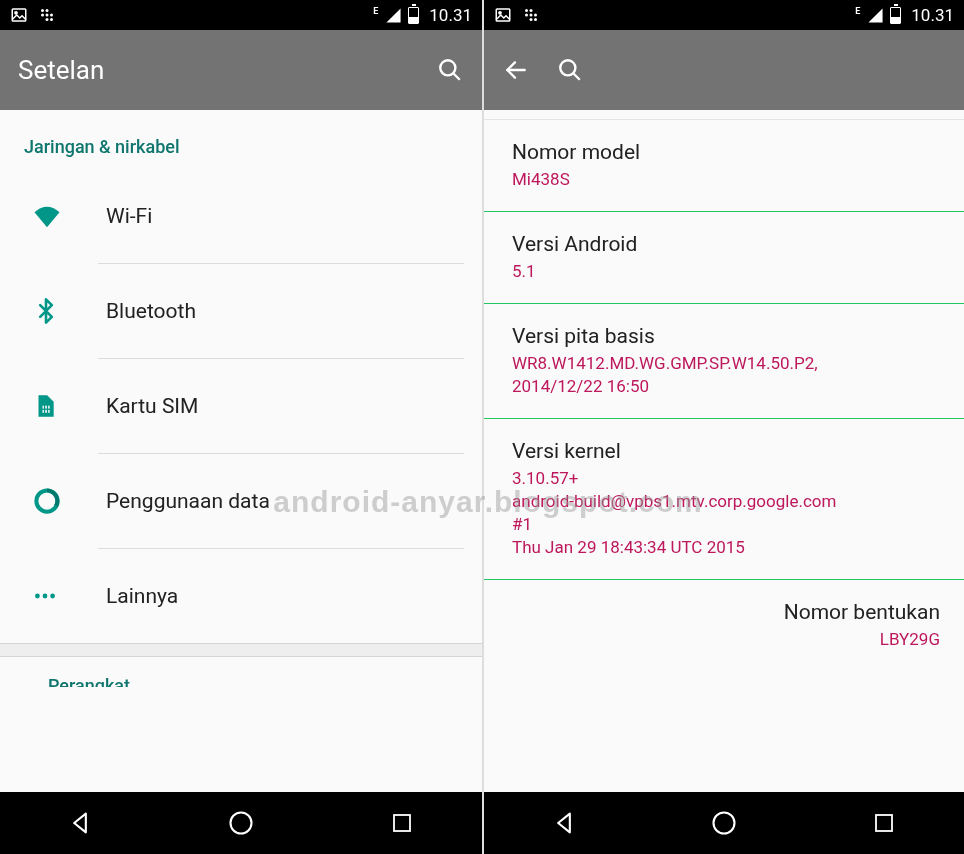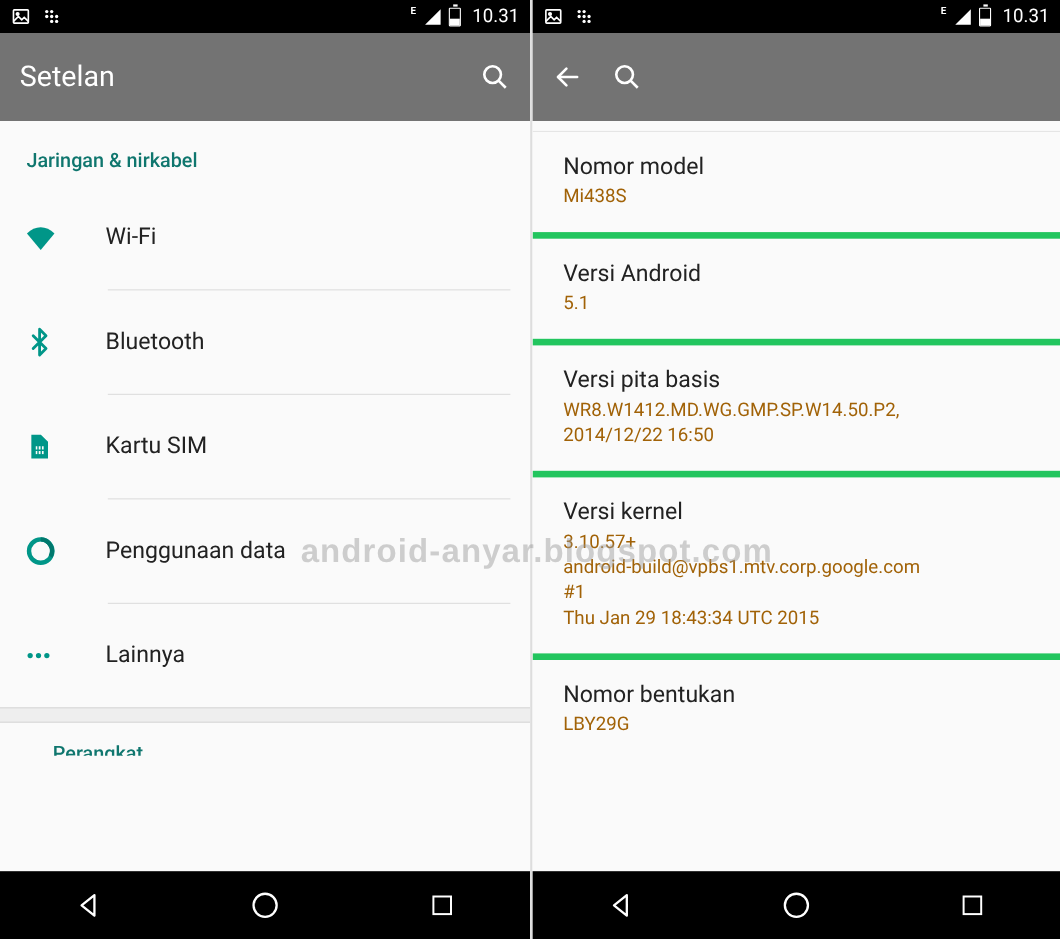--- a/index.html
+++ b/index.html
@@ -74,21 +74,21 @@
   .section-header {
     color: #0f766e;
     font-weight: 500;
     font-size: 18px;
     padding: 26px 24px 12px 24px;
   }
   .settings-item {
     display: flex;
     align-items: center;
     height: 94px;
-    padding-left: 22px;
+    padding-left: 32px;
     padding-right: 18px;
   }
   .settings-item .item-icon {
     width: 74px;
     display: flex;
     align-items: center;
     color: #009688;
   }
   .settings-item .item-label {
     font-size: 21px;
@@ -104,30 +104,30 @@
   .section-gap {
     height: 14px;
     background: #eee;
     border-top: 1px solid #d6d6d6;
     border-bottom: 1px solid #d6d6d6;
   }
 
   
   .about-item {
     padding: 20px 24px 20px 28px;
-    border-bottom: 6px solid #22c55e;
+    border-bottom: 1px solid #22c55e;
   }
   .about-item .ai-title {
     font-size: 21px;
     color: #222;
     margin-bottom: 4px;
   }
   .about-item .ai-sub {
     font-size: 17px;
-    color: #a16207;
+    color: #be185d;
     line-height: 1.35;
     white-space: pre-line;
   }
 
   
   .navbar {
     height: 62px;
     background: #000;
     display: flex;
     align-items: center;
@@ -354,21 +354,21 @@
       </div>
 
       <div class="about-item">
         <div class="ai-title">Versi kernel</div>
         <div class="ai-sub">3.10.57+
 android-build@vpbs1.mtv.corp.google.com
 #1
 Thu Jan 29 18:43:34 UTC 2015</div>
       </div>
 
-      <div class="about-item" style="border-bottom:none;">
+      <div class="about-item" style="border-bottom:none;text-align:right;">
         <div class="ai-title">Nomor bentukan</div>
         <div class="ai-sub">LBY29G</div>
       </div>
     </div>
 
     <div class="navbar">
       <div class="nav-btn">
         <svg width="28" height="28" viewBox="0 0 24 24" fill="none" stroke="#fff" stroke-width="1.8">
             <path d="M17 4 L7 12 L17 20 Z" stroke-linejoin="round"></path>
           </svg>

